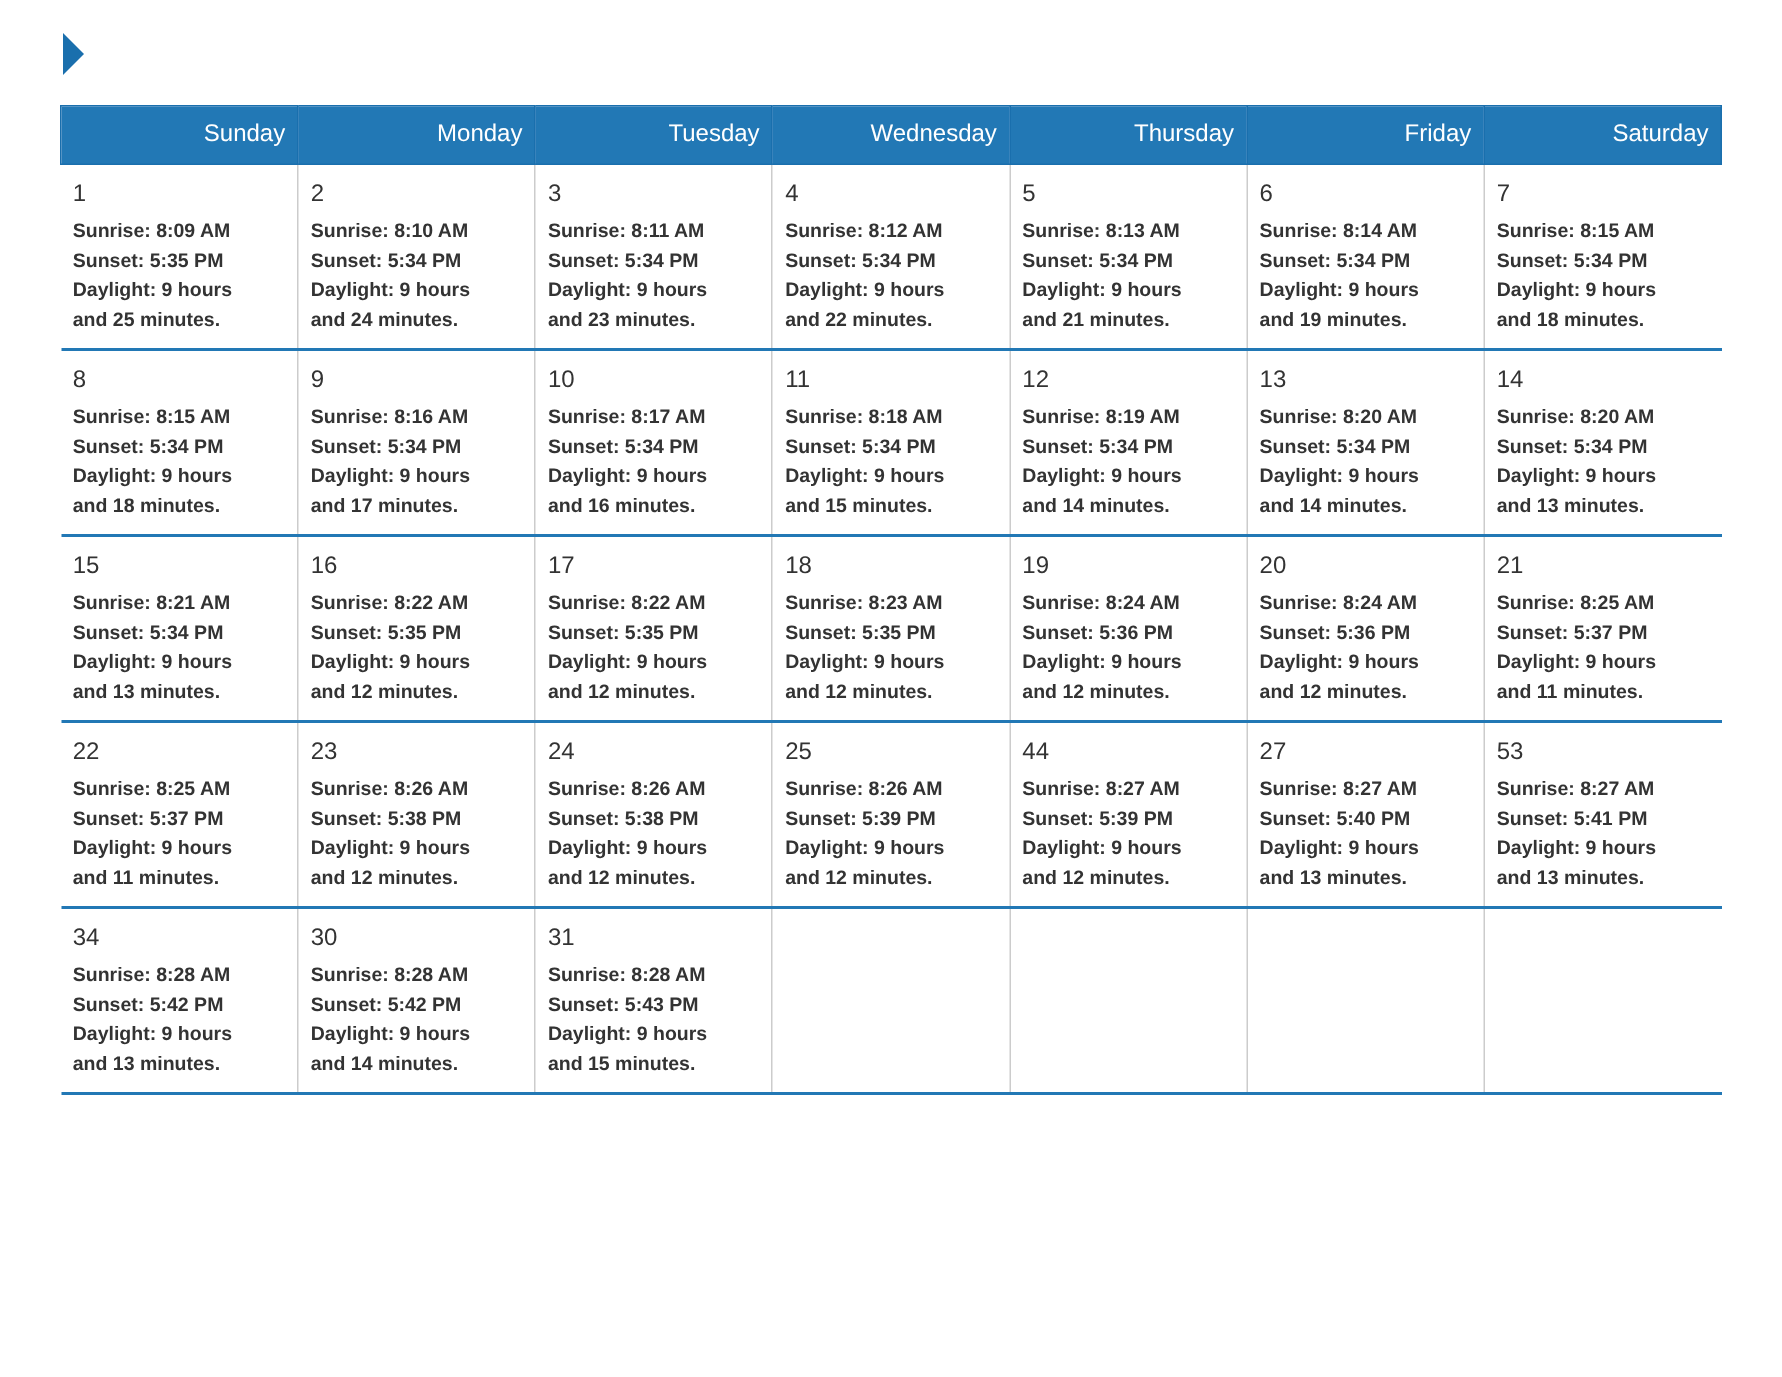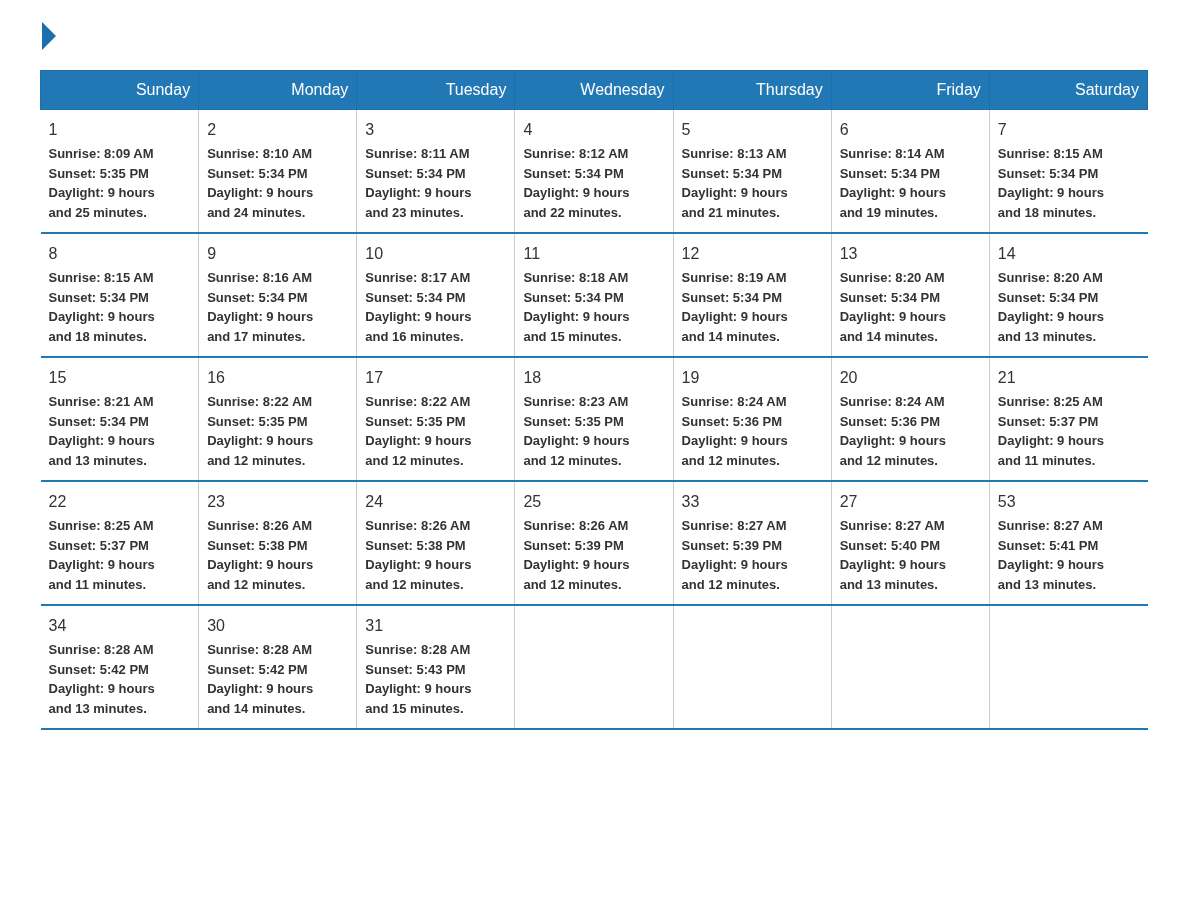--- a/index.html
+++ b/index.html
@@ -250,21 +250,21 @@
         </td>
         <td>
           <span class="day-number">24</span>
           <div class="day-info">Sunrise: 8:26 AM<br>Sunset: 5:38 PM<br>Daylight: 9 hours<br>and 12 minutes.</div>
         </td>
         <td>
           <span class="day-number">25</span>
           <div class="day-info">Sunrise: 8:26 AM<br>Sunset: 5:39 PM<br>Daylight: 9 hours<br>and 12 minutes.</div>
         </td>
         <td>
-          <span class="day-number">33</span>
+          <span class="day-number">44</span>
           <div class="day-info">Sunrise: 8:27 AM<br>Sunset: 5:39 PM<br>Daylight: 9 hours<br>and 12 minutes.</div>
         </td>
         <td>
           <span class="day-number">27</span>
           <div class="day-info">Sunrise: 8:27 AM<br>Sunset: 5:40 PM<br>Daylight: 9 hours<br>and 13 minutes.</div>
         </td>
         <td>
           <span class="day-number">53</span>
           <div class="day-info">Sunrise: 8:27 AM<br>Sunset: 5:41 PM<br>Daylight: 9 hours<br>and 13 minutes.</div>
         </td>

